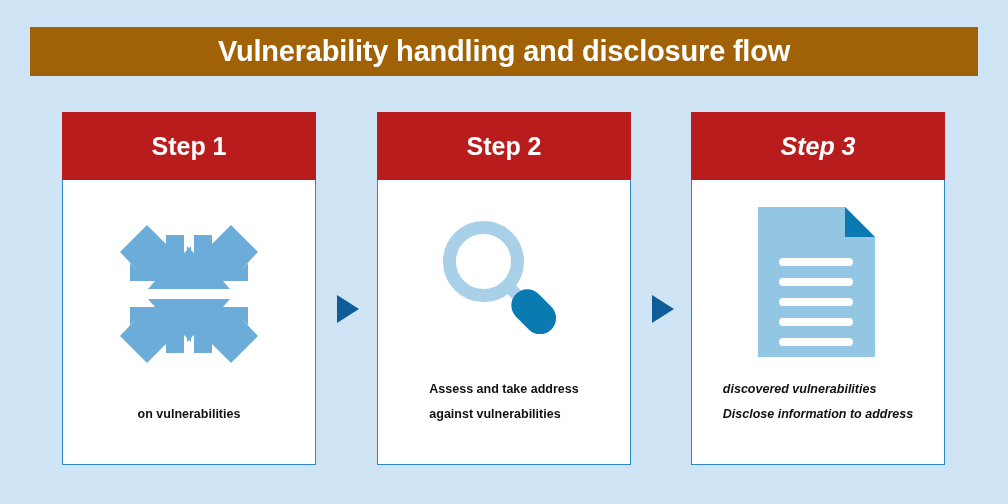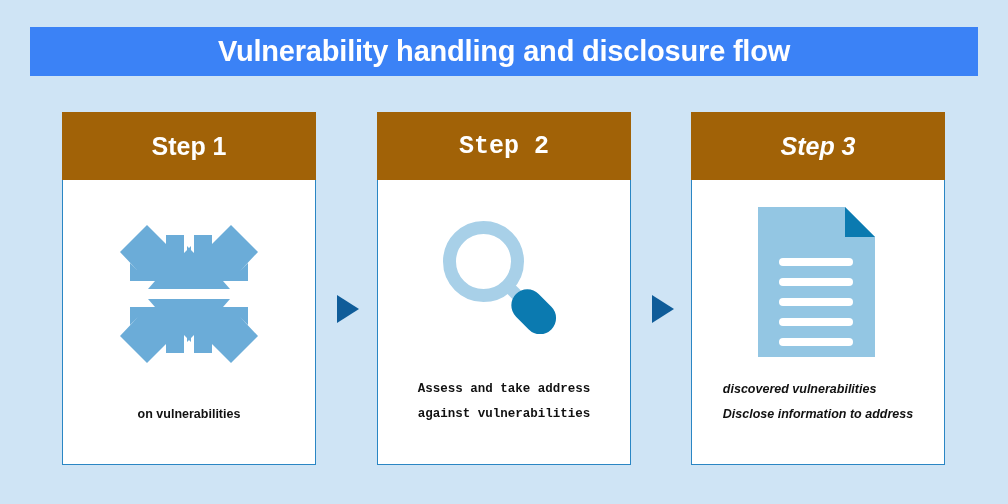--- a/index.html
+++ b/index.html
@@ -21,21 +21,21 @@
     height: 504px;
   }
 
   
   .title-banner {
     position: absolute;
     left: 30px;
     top: 27px;
     width: 948px;
     height: 49px;
-    background: #3b82f6;
+    background: #a16207;
     display: flex;
     align-items: center;
     justify-content: center;
     box-sizing: border-box;
   }
   .title-text {
     color: #ffffff;
     font-size: 29px;
     font-weight: bold;
     letter-spacing: -0.2px;
@@ -57,26 +57,26 @@
     top: 0;
     width: 254px;
     height: 353px;
     background: #ffffff;
     border: 1px solid #2a86c4;
     box-sizing: border-box;
     display: flex;
     flex-direction: column;
   }
   .card-1 { left: 62px; }
-  .card-2 { left: 377px; font-family: Liberation Mono, monospace; }
+  .card-2 { left: 377px; }
   .card-3 { left: 691px; font-style: italic; }
 
   .card-header {
     height: 68px;
-    background: #a16207;
+    background: #b91c1c;
     display: flex;
     align-items: center;
     justify-content: center;
     flex: 0 0 68px;
     margin: -1px -1px 0 -1px;
   }
   .card-header-text {
     color: #ffffff;
     font-size: 25px;
     font-weight: bold;

